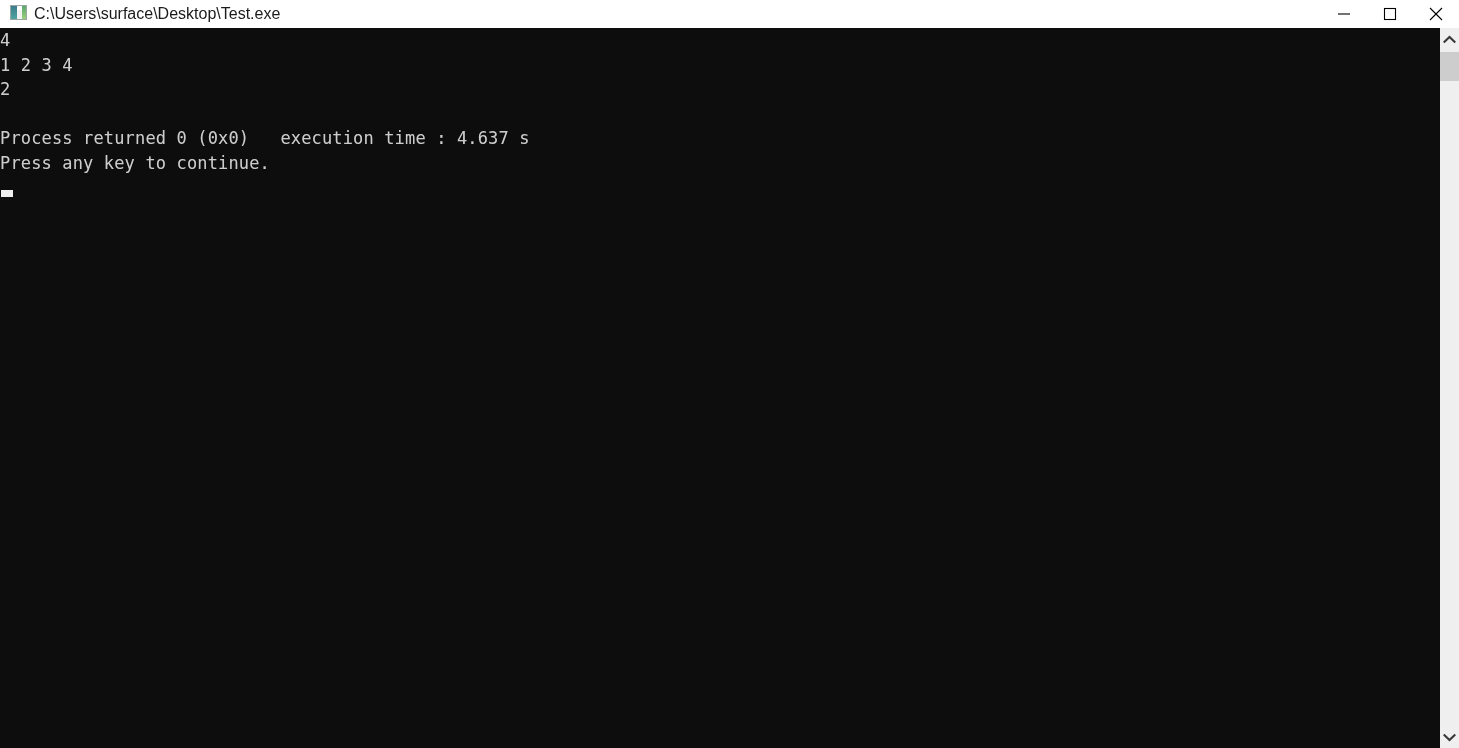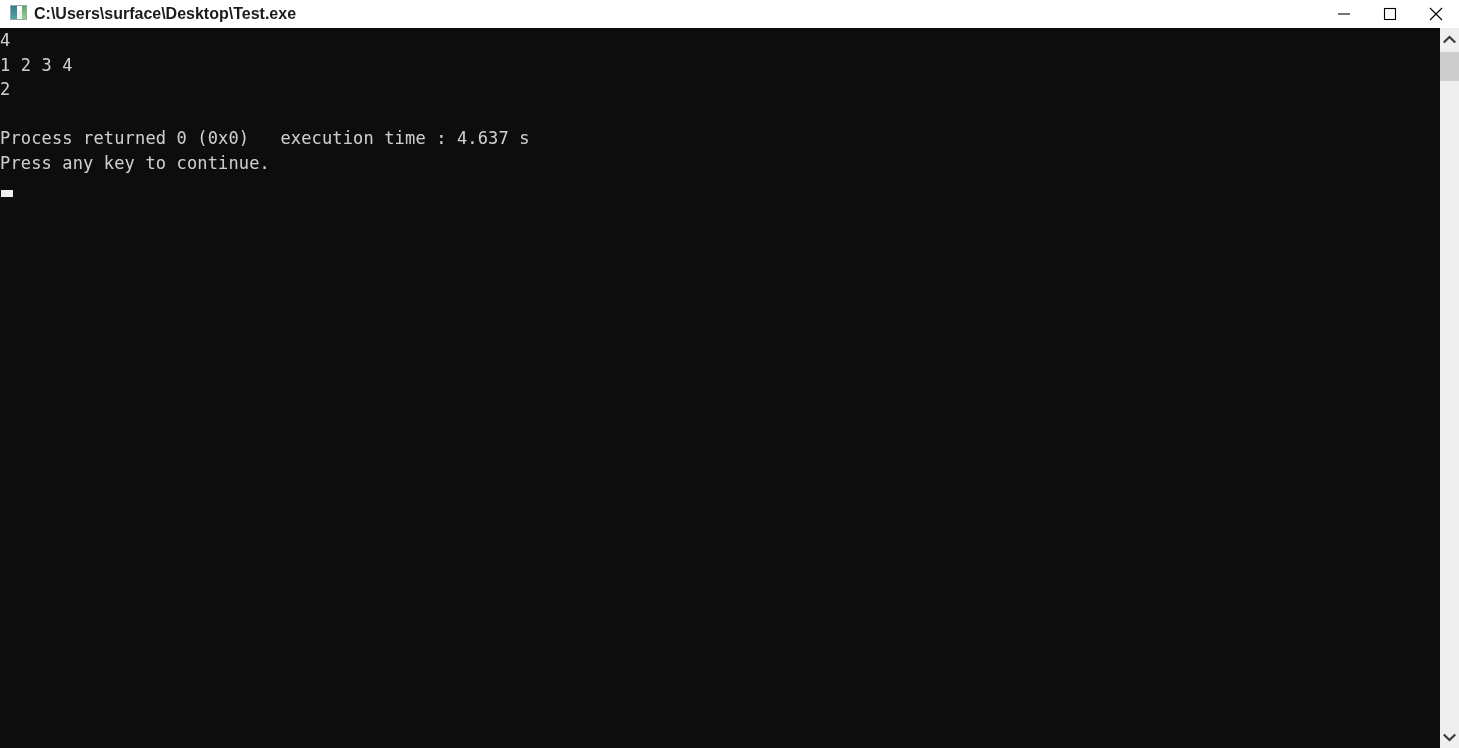--- a/index.html
+++ b/index.html
@@ -27,21 +27,20 @@
   .titlebar {
     position: absolute;
     left: 0;
     top: 0;
     width: 1459px;
     height: 28px;
     background: #ffffff;
     display: flex;
     align-items: center;
     user-select: none;
-    font-weight: bold;
   }
 
   .app-icon {
     position: absolute;
     left: 10px;
     top: 5px;
     width: 17px;
     height: 15px;
     border: 1px solid #9aa7a4;
     background: #ffffff;

